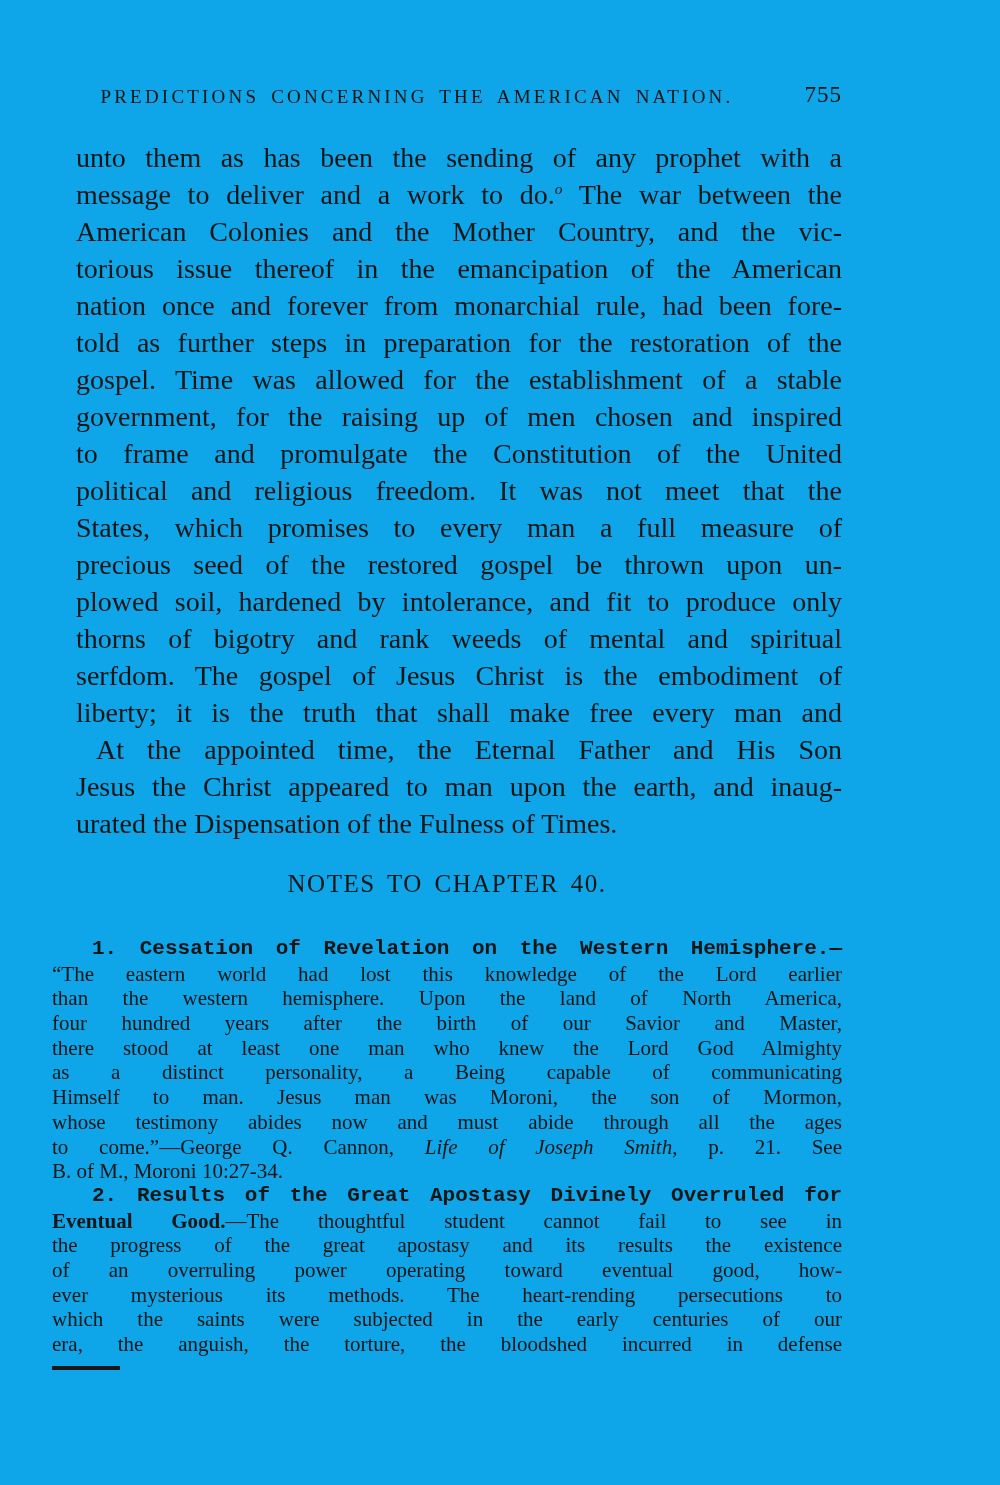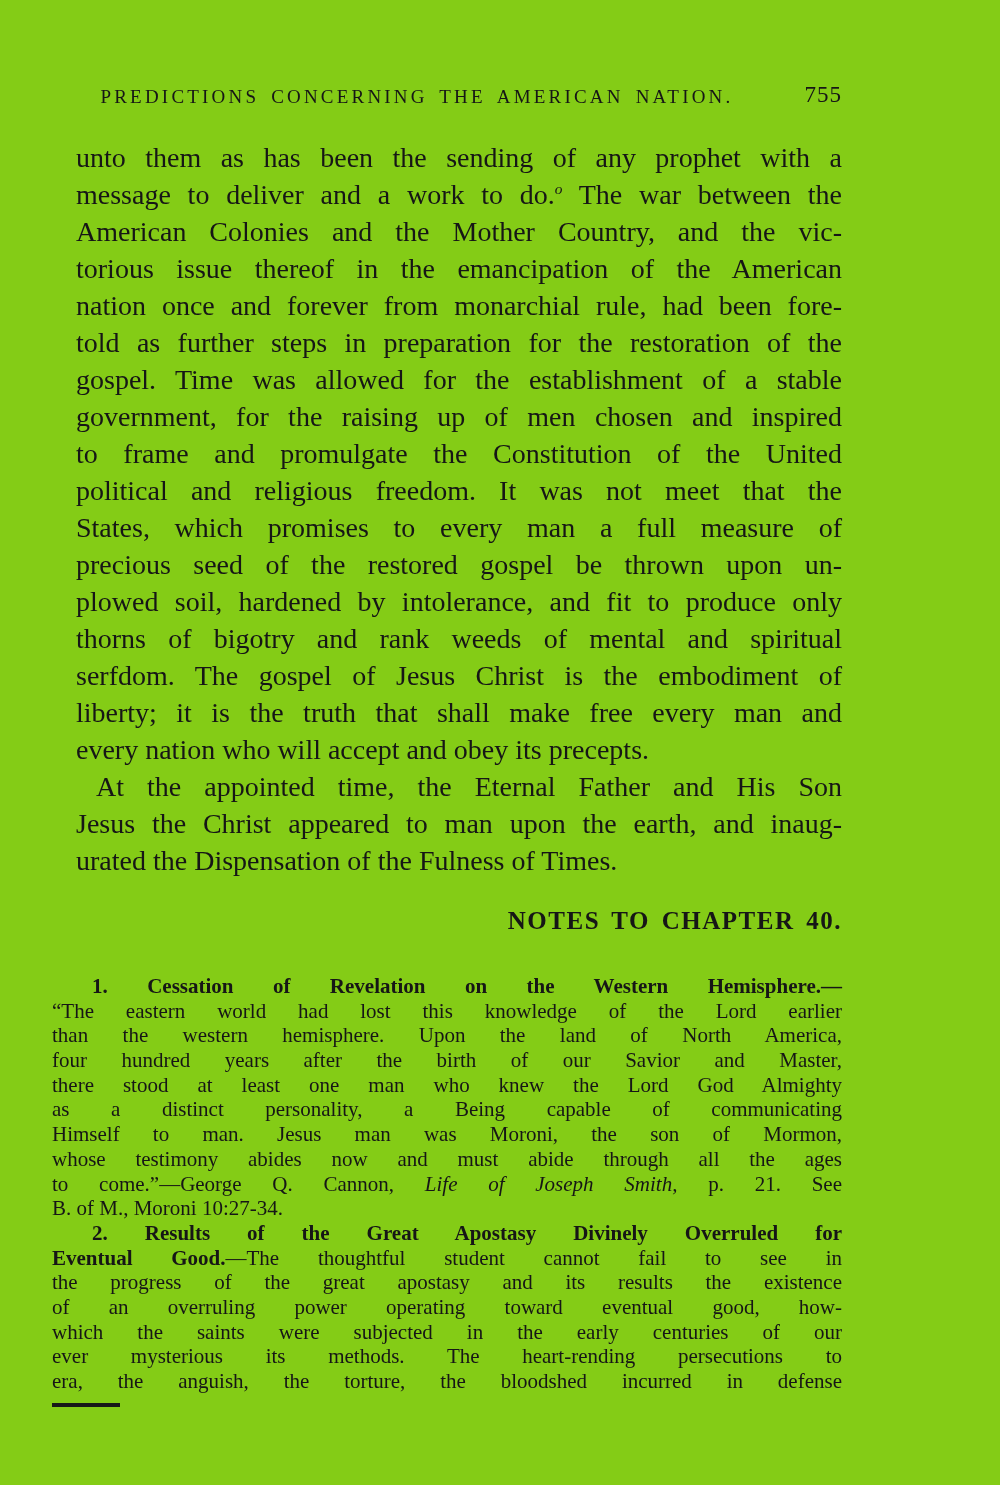--- a/index.html
+++ b/index.html
@@ -4,21 +4,21 @@
 <style>
   html, body {
     margin: 0;
     padding: 0;
     background: #ffffff;
   }
   .page {
     position: relative;
     width: 1000px;
     height: 1485px;
-    background: #84cc16;
+    background: #0ea5e9;
     color: #161616;
     font-family: "Liberation Serif", "DejaVu Serif", serif;
     overflow: hidden;
   }
   .column {
     margin-left: 52px;
     width: 790px;
   }
   
   .page-header {
@@ -49,35 +49,35 @@
   }
   .body-text .line {
     line-height: 37px;
     height: 37px;
     margin-left: 24px;
   }
   .body-text .line.indent { padding-left: 20px; }
   
   .notes-heading {
     margin-top: 28px;
-    text-align: right;
+    text-align: center;
     font-size: 25px;
-    font-weight: bold;
+    font-weight: normal;
     letter-spacing: 1.5px;
     word-spacing: 4px;
   }
   .notes {
     margin-top: 39px;
     font-size: 21px;
   }
   .notes .line {
     line-height: 24.7px;
     height: 24.7px;
   }
-  .notes .line.indent { padding-left: 40px; }
+  .notes .line.indent { padding-left: 40px; font-family: Liberation Mono, monospace; }
   
   .footnote-rule {
     margin-top: 9px;
     width: 68px;
     border: 0;
     border-top: 4px solid #181818;
   }
   .footnote {
     margin-top: 6px;
     font-size: 20px;
@@ -122,21 +122,20 @@
       <div class="line"><span>gospel.  Time was allowed for the establishment of a stable</span></div>
       <div class="line"><span>government, for the raising up of men chosen and inspired</span></div>
       <div class="line"><span>to frame and promulgate the Constitution of the United</span></div>
       <div class="line"><span>political and religious freedom.  It was not meet that the</span></div>
       <div class="line"><span>States, which promises to every man a full measure of</span></div>
       <div class="line"><span>precious seed of the restored gospel be thrown upon un-</span></div>
       <div class="line"><span>plowed soil, hardened by intolerance, and fit to produce only</span></div>
       <div class="line"><span>thorns of bigotry and rank weeds of mental and spiritual</span></div>
       <div class="line"><span>serfdom.  The gospel of Jesus Christ is the embodiment of</span></div>
       <div class="line"><span>liberty; it is the truth that shall make free every man and</span></div>
-      <div class="line flush"><span>every nation who will accept and obey its precepts.</span></div>
       <div class="line indent"><span>At the appointed time, the Eternal Father and His Son</span></div>
       <div class="line"><span>Jesus the Christ appeared to man upon the earth, and inaug-</span></div>
       <div class="line flush"><span>urated the Dispensation of the Fulness of Times.</span></div>
     </div>
 
   <div class="notes-heading column">NOTES TO CHAPTER 40.</div>
 
   <div class="notes column">
     <div>
         <div class="line indent"><span class="b">1.  Cessation of Revelation on the Western Hemisphere.—</span></div>
@@ -148,22 +147,22 @@
         <div class="line"><span>Himself to man.  Jesus man was Moroni, the son of Mormon,</span></div>
         <div class="line"><span>whose testimony abides now and must abide through all the ages</span></div>
         <div class="line"><span>to come.”—George Q. Cannon, </span><span class="i">Life of Joseph Smith,</span><span> p. 21.  See</span></div>
         <div class="line flush"><span>B. of M., Moroni 10:27-34.</span></div>
       </div>
     <div>
         <div class="line indent"><span class="b">2.  Results of the Great Apostasy Divinely Overruled for</span></div>
         <div class="line"><span class="b">Eventual Good.</span><span>—The thoughtful student cannot fail to see in</span></div>
         <div class="line"><span>the progress of the great apostasy and its results the existence</span></div>
         <div class="line"><span>of an overruling power operating toward eventual good, how-</span></div>
+        <div class="line"><span>ever mysterious its methods.  The heart-rending persecutions to</span></div>
         <div class="line"><span>which the saints were subjected in the early centuries of our</span></div>
-        <div class="line"><span>ever mysterious its methods.  The heart-rending persecutions to</span></div>
         <div class="line"><span>era, the anguish, the torture, the bloodshed incurred in defense</span></div>
       </div>
   </div>
 
   <hr class="footnote-rule column">
 
 
 </div>
 
 </body></html>

